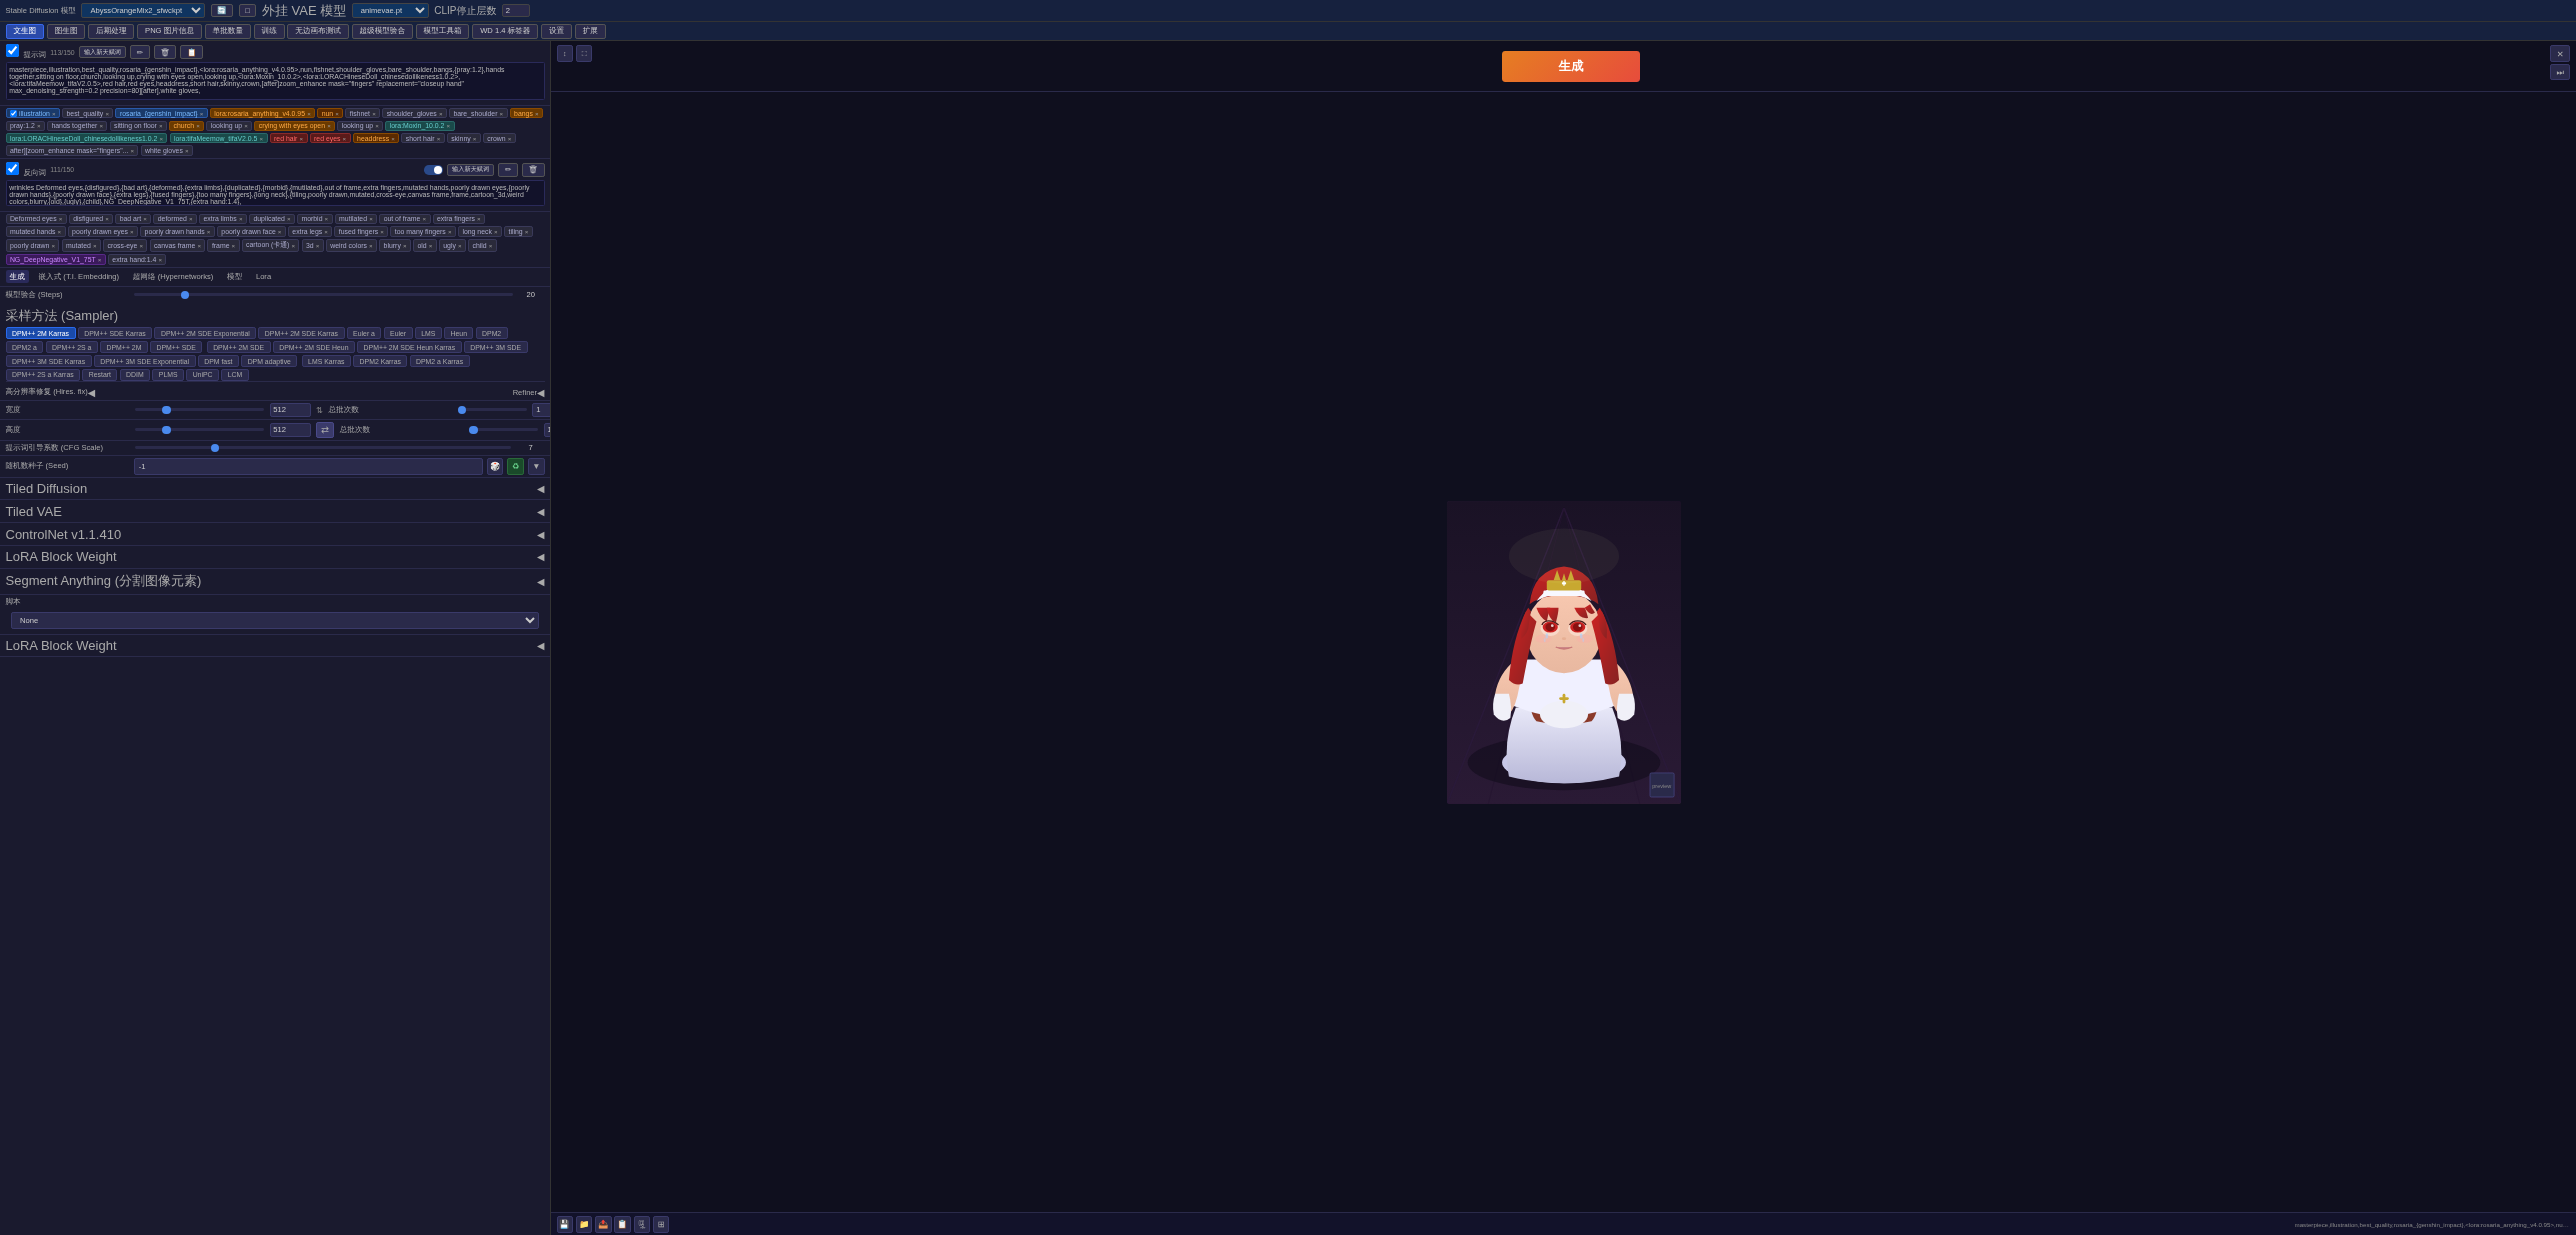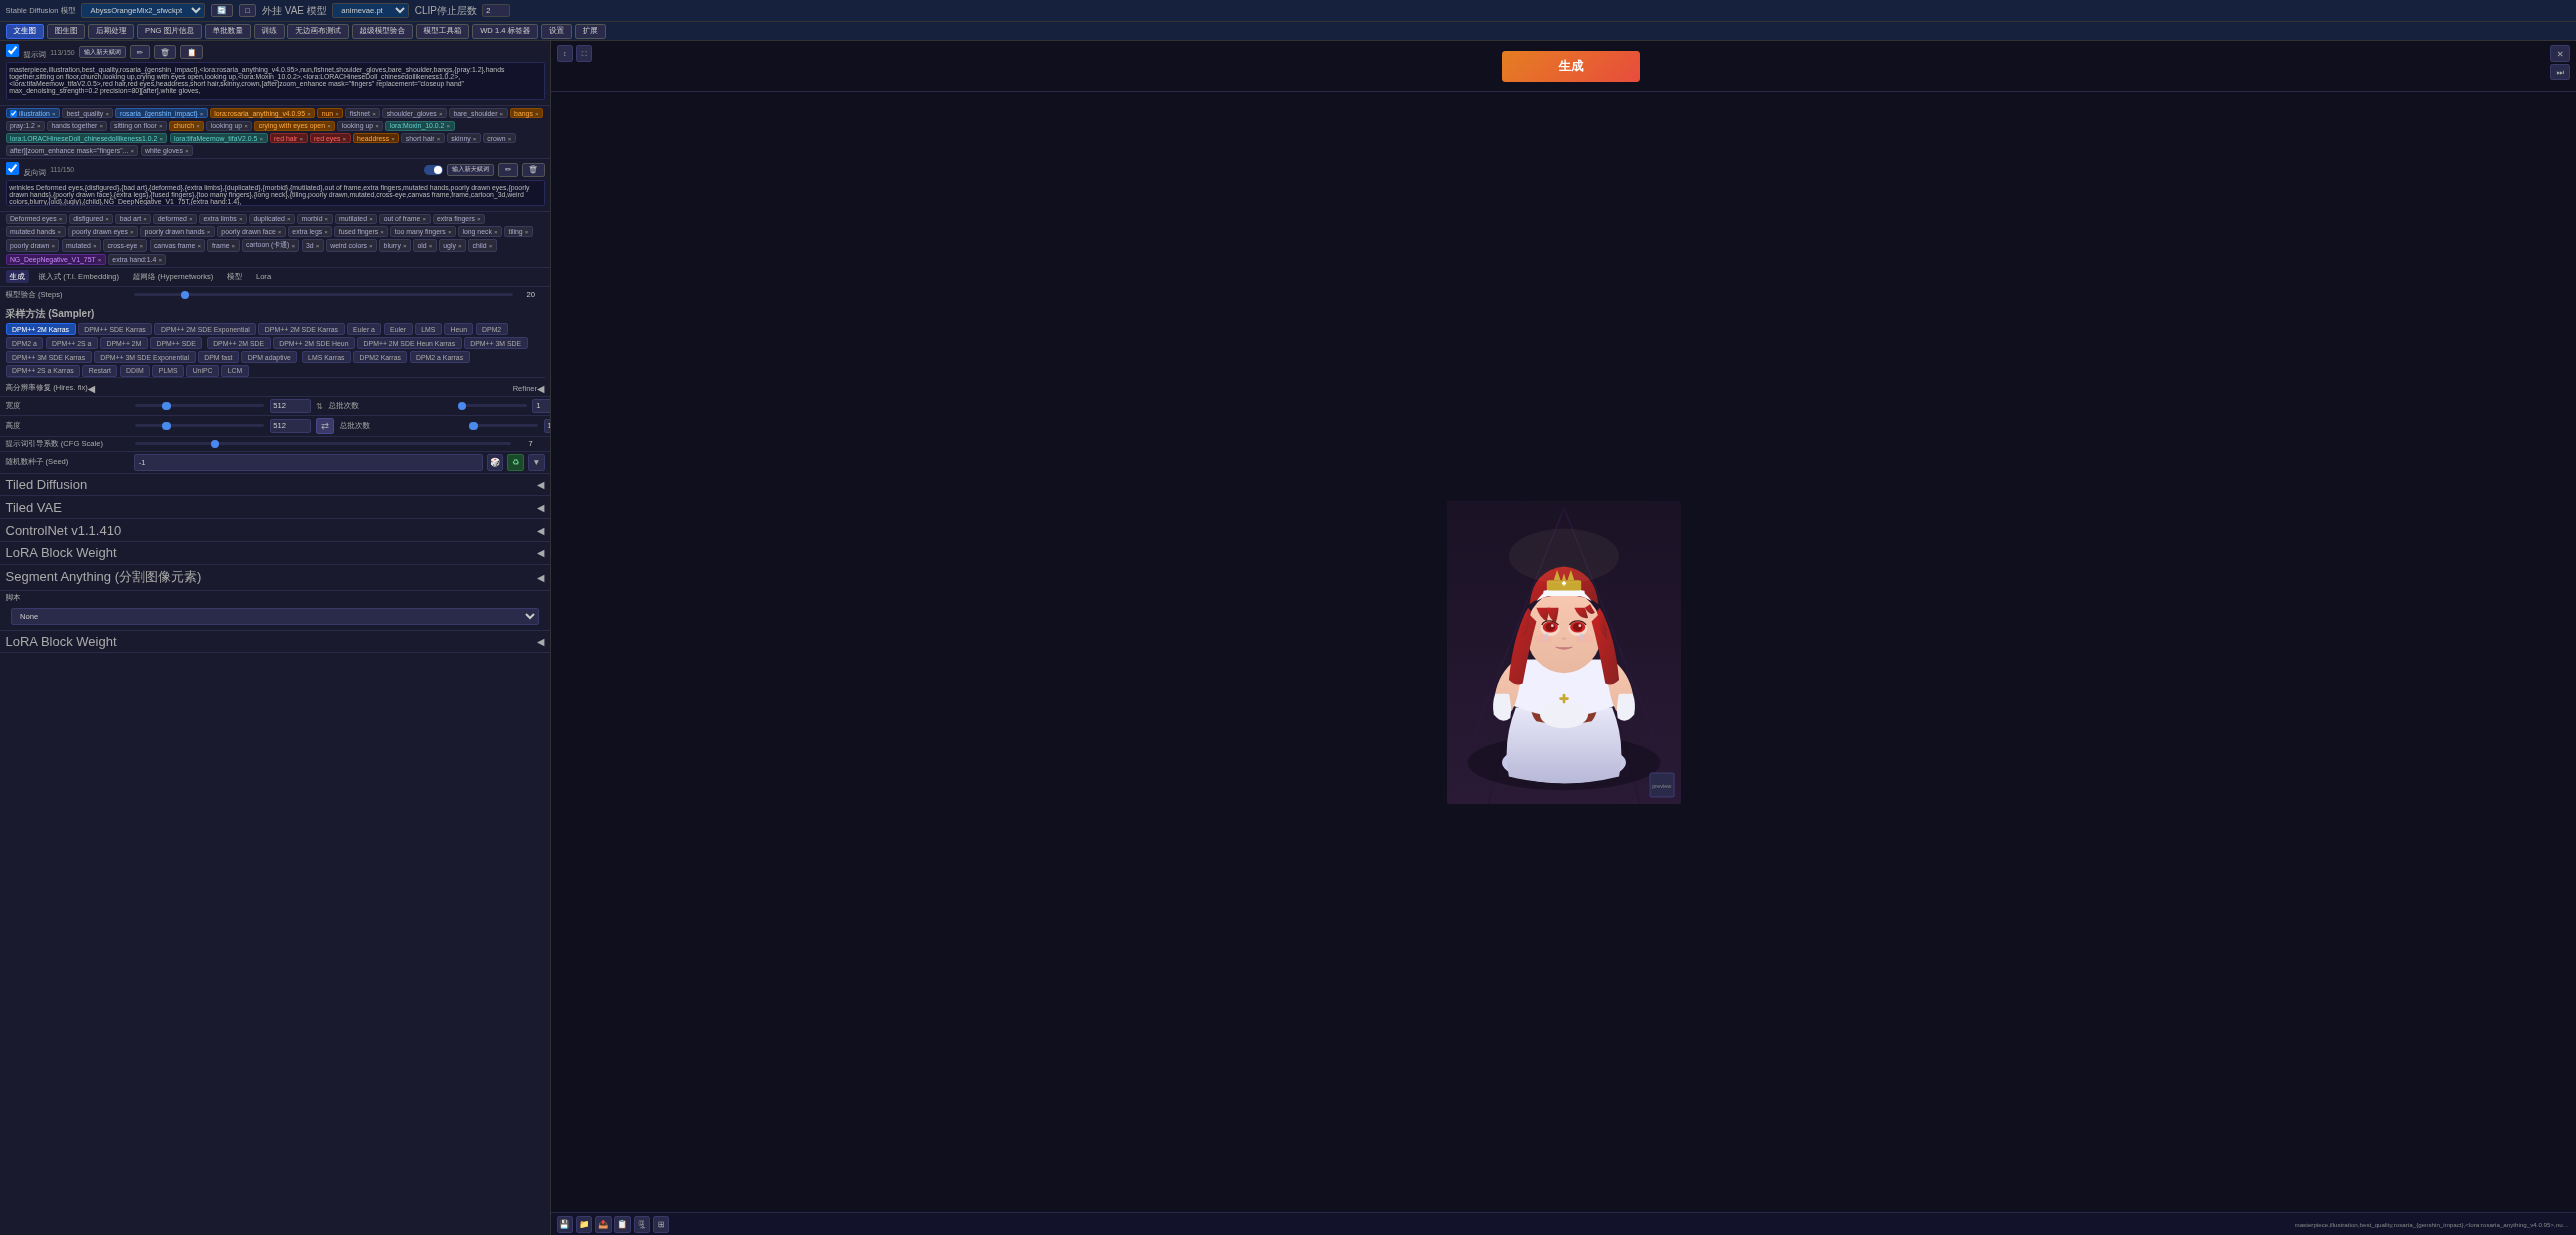--- a/index.html
+++ b/index.html
@@ -36,21 +36,21 @@
     }
     .small-btn {
       background: #2a2a4a;
       border: 0.7px solid #555;
       color: #ccc;
       padding: 1.4px 5.5px;
       border-radius: 2.1px;
       cursor: pointer;
       font-size: 7.6px;
     }
-    .vae-label { color: #aaa; font-size: 10px; }
+    .vae-label { color: #aaa; font-size: 13px; }
     .clip-label { color: #aaa; font-size: 10px; }
     .clip-num {
       background: #2a2a4a;
       border: 0.7px solid #444;
       color: #ccc;
       width: 27.6px;
       padding: 1.4px 2.8px;
       border-radius: 2.1px;
       font-size: 7.6px;
     }
@@ -580,21 +580,21 @@
 
     <div class="params-section">
       <div class="param-row">
         <span class="param-label">模型验合 (Steps)</span>
         <input type="range" min="1" max="150" value="20" style="flex: 1 1 0%;">
         <span class="param-value">20</span>
       </div>
     </div>
 
     <div style="padding:0 5.5px 2.8px;">
-      <div style="color:#aaa;font-size:10px;margin-bottom:2.8px;font-weight:bold;">采样方法 (Sampler)</div>
+      <div style="color:#aaa;font-size:13px;margin-bottom:2.8px;">采样方法 (Sampler)</div>
       <div class="sampler-grid" style="padding:0;">
         <button class="sampler-btn active">DPM++ 2M Karras</button>
         <button class="sampler-btn">DPM++ SDE Karras</button>
         <button class="sampler-btn">DPM++ 2M SDE Exponential</button>
         <button class="sampler-btn">DPM++ 2M SDE Karras</button>
         <button class="sampler-btn">Euler a</button>
         <button class="sampler-btn">Euler</button>
         <button class="sampler-btn">LMS</button>
         <button class="sampler-btn">Heun</button>
         <button class="sampler-btn">DPM2</button>

